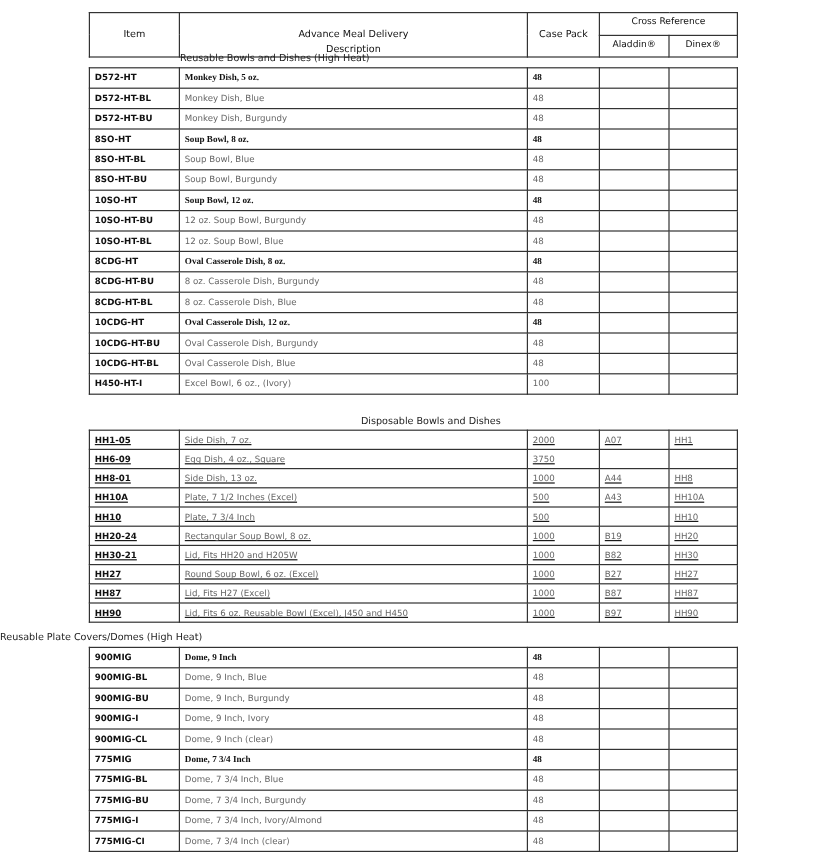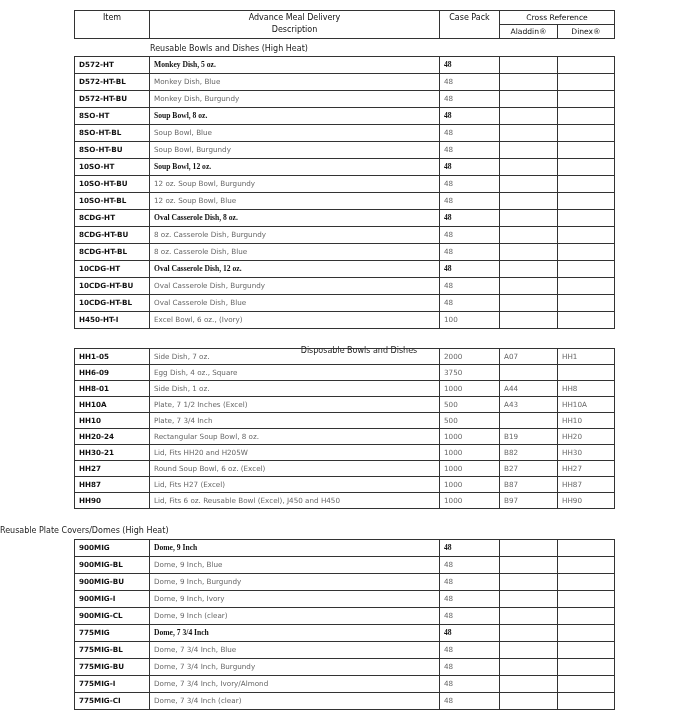--- a/index.html
+++ b/index.html
@@ -6,28 +6,28 @@
   body { width:690px; height:720px; position:relative; font-family:"DejaVu Sans", sans-serif; color:#1a1a1a; overflow:hidden; }
   table { border-collapse:collapse; position:absolute; left:74px; width:540px; table-layout:fixed; }
   td, th { border:1px solid #333; padding:0 4px; font-size:7.2px; height:16px; line-height:16px; white-space:nowrap; overflow:hidden; }
   col.c-item { width:75px; }
   col.c-desc { width:290px; }
   col.c-case { width:60px; }
   col.c-al { width:58px; }
   col.c-dx { width:57px; }
   .outer { border:1.5px solid #222; }
   #hdr { top:10px; }
-  #hdr th { font-weight:normal; font-size:8px; text-align:center; vertical-align:top; line-height:12px; padding-top:1px; color:#111; }
+  #hdr th { font-weight:normal; font-size:8px; text-align:center; vertical-align:top; line-height:12px; padding-top:12px; color:#111; }
   #hdr th.sub { height:13px; line-height:13px; padding-top:0; font-size:7.6px; }
   .section-title { position:absolute; font-size:8px; font-weight:normal; color:#222; }
   .item { font-weight:bold; color:#111; }
   .bold-row td.d, .bold-row td.cp { font-weight:bold; color:#111; font-size:7.6px;font-family:Liberation Serif, serif; }
   td.d, td.cp, td.x { color:#666; }
   #t1 { top:56px; }
-  #t2 { top:348px; }
+  #t2 { top:358px;text-decoration:underline; }
   #t3 { top:539px; }
   #t2 td { height:15px; line-height:15px; }
 </style>
 </head>
 <body>
 
 <table id="hdr" class="outer">
   <colgroup>
       <col class="c-item">
       <col class="c-desc">
@@ -196,21 +196,21 @@
       </tr>
       <tr>
         <td class="item">HH6-09</td>
         <td class="d">Egg Dish, 4 oz., Square</td>
         <td class="cp">3750</td>
         <td class="x"></td>
         <td class="x"></td>
       </tr>
       <tr>
         <td class="item">HH8-01</td>
-        <td class="d">Side Dish, 1 oz.</td>
+        <td class="d">Side Dish, 13 oz.</td>
         <td class="cp">1000</td>
         <td class="x">A44</td>
         <td class="x">HH8</td>
       </tr>
       <tr>
         <td class="item">HH10A</td>
         <td class="d">Plate, 7 1/2 Inches (Excel)</td>
         <td class="cp">500</td>
         <td class="x">A43</td>
         <td class="x">HH10A</td>

